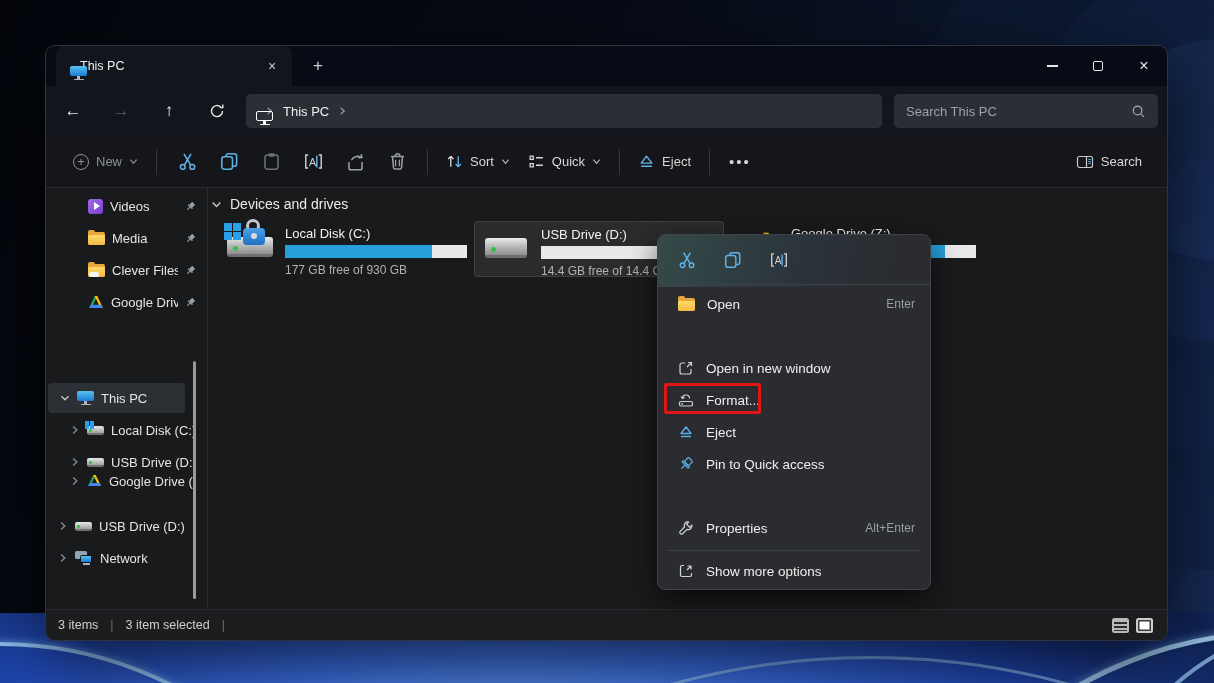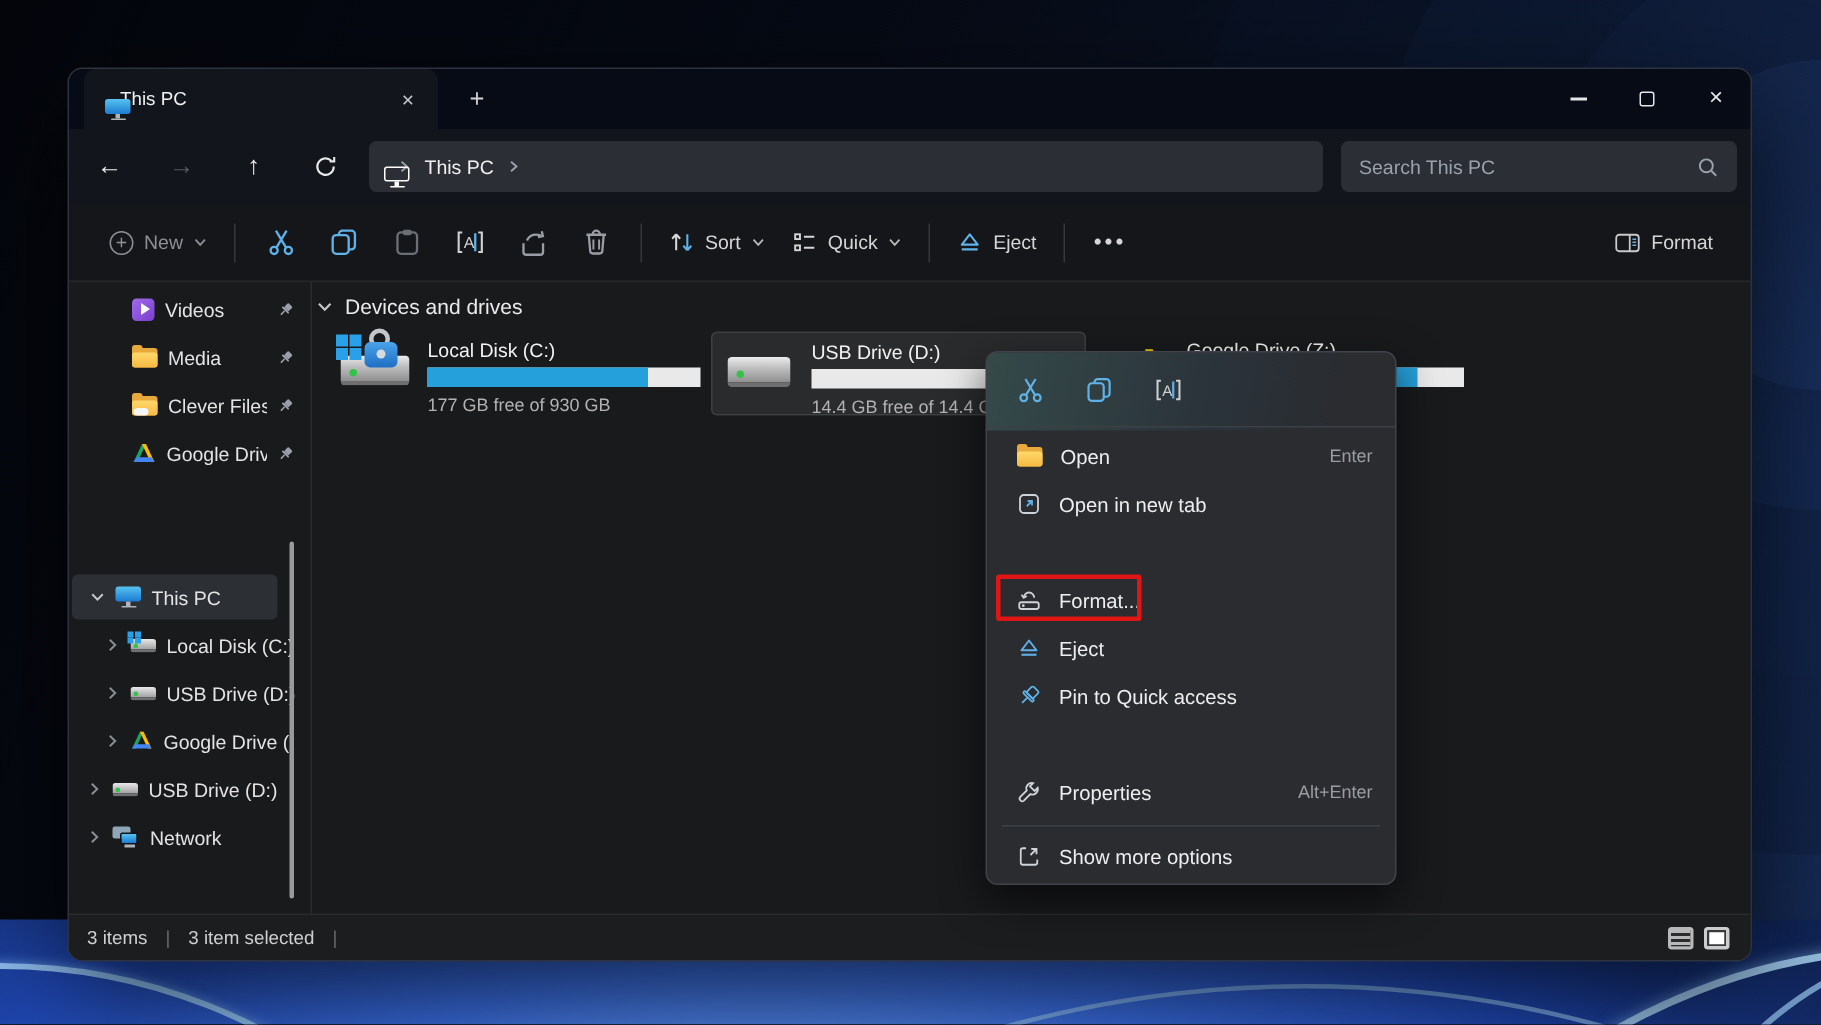--- a/index.html
+++ b/index.html
@@ -287,21 +287,21 @@
     <div class="tb-ico">
       <span class="dots">•••</span>
     </div>
     <div class="tb-right">
       <div class="tb-btn">
         <svg width="18" height="16" viewBox="0 0 18 16">
             <rect x="1.5" y="2.5" width="15" height="11" rx="2" fill="none" stroke="#c9c9c9" stroke-width="1.2"></rect>
             <path d="M10.5 2.5 v11" stroke="#c9c9c9" stroke-width="1.2"></path>
             <path d="M12.3 5.5 h2.5 M12.3 7.5 h2.5 M12.3 9.5 h2.5" stroke="#5fb2e8" stroke-width="1.1"></path>
           </svg>
-        <span class="lbl">Format</span>
+        <span class="lbl">Search</span>
       </div>
     </div>
   </div>
 
   <div class="bodyarea">
 
     <div class="sidebar">
       <div class="sb-sel"></div>
 
       <div class="sb-row" style="top:35px; padding-left:42px;">
@@ -395,21 +395,21 @@
       </div>
       <div class="sb-row" style="top:259px; padding-left:24px;">
         <span class="chev-s">
             <svg width="10" height="10" viewBox="0 0 10 10">
               <path d="M3.2 1.5 L6.8 5 L3.2 8.5" fill="none" stroke="#8a8f95" stroke-width="1.3"></path>
             </svg>
           </span>
         <span class="hdd-sm"></span>
         <span class="sb-label">USB Drive (D:)</span>
       </div>
-      <div class="sb-row" style="top:291px; padding-left:24px;">
+      <div class="sb-row" style="top:278px; padding-left:24px;">
         <span class="chev-s">
             <svg width="10" height="10" viewBox="0 0 10 10">
               <path d="M3.2 1.5 L6.8 5 L3.2 8.5" fill="none" stroke="#8a8f95" stroke-width="1.3"></path>
             </svg>
           </span>
         <svg width="15" height="14" viewBox="0 0 16 16">
             <polygon points="6.6,1 9.4,1 3.4,13.8 0.6,13.8" fill="#1ea362"></polygon>
             <polygon points="6.6,1 9.4,1 15.4,13.8 12.6,13.8" fill="#fbbc05"></polygon>
             <polygon points="2.8,10.4 13.2,10.4 15.4,13.8 0.6,13.8" fill="#4285f4"></polygon>
           </svg>
@@ -532,26 +532,26 @@
 
     <div class="cm-item" style="top:53px">
       <span class="folder">
           <span class="backtab"></span>
           <span class="back"></span>
           <span class="front"></span>
         </span>
       <span class="cm-label">Open</span>
       <span class="cm-sc">Enter</span>
     </div>
-    <div class="cm-item" style="top:85px">
+    <div class="cm-item" style="top:117px">
       <svg width="16" height="16" viewBox="0 0 16 16">
-          <rect x="2" y="2" width="12" height="12" rx="2.5" fill="none" stroke="#cfd2d6" stroke-width="1.2"></rect>
-          <path d="M6.5 9.5 L10 6 M7 6 h3 v3" fill="none" stroke="#5fb2e8" stroke-width="1.2"></path>
-        </svg>
-      <span class="cm-label">Open in new tab</span>
+          <path d="M7 3 H4 a2 2 0 0 0 -2 2 v7 a2 2 0 0 0 2 2 h7 a2 2 0 0 0 2-2 V9" fill="none" stroke="#cfd2d6" stroke-width="1.2"></path>
+          <path d="M9 7 L13.5 2.5 M10 2.5 h3.5 v3.5" fill="none" stroke="#cfd2d6" stroke-width="1.2"></path>
+        </svg>
+      <span class="cm-label">Open in new window</span>
     </div>
     <div class="cm-item" style="top:149px">
       <svg width="16" height="16" viewBox="0 0 16 16">
           <rect x="1.5" y="9.5" width="13" height="4.5" rx="1.5" fill="none" stroke="#cfd2d6" stroke-width="1.2"></rect>
           <circle cx="4.2" cy="11.8" r=".9" fill="#cfd2d6"></circle>
           <path d="M4.5 6.5 a3.5 3.5 0 1 1 7 0" fill="none" stroke="#cfd2d6" stroke-width="1.2"></path>
           <path d="M3 4.5 l1.5 2 2-1.2" fill="none" stroke="#cfd2d6" stroke-width="1.2"></path>
         </svg>
       <span class="cm-label">Format...</span>
     </div>

